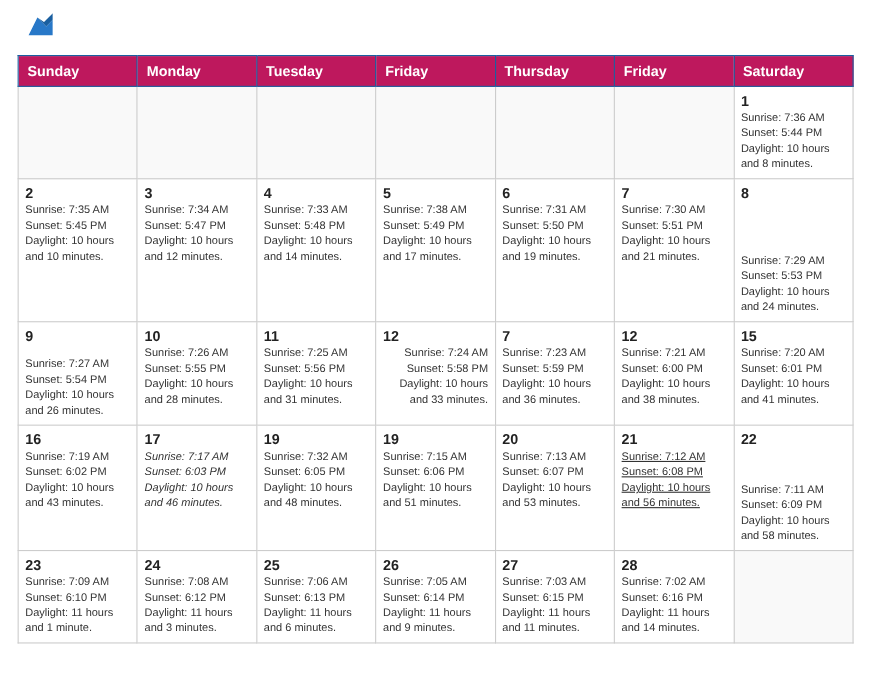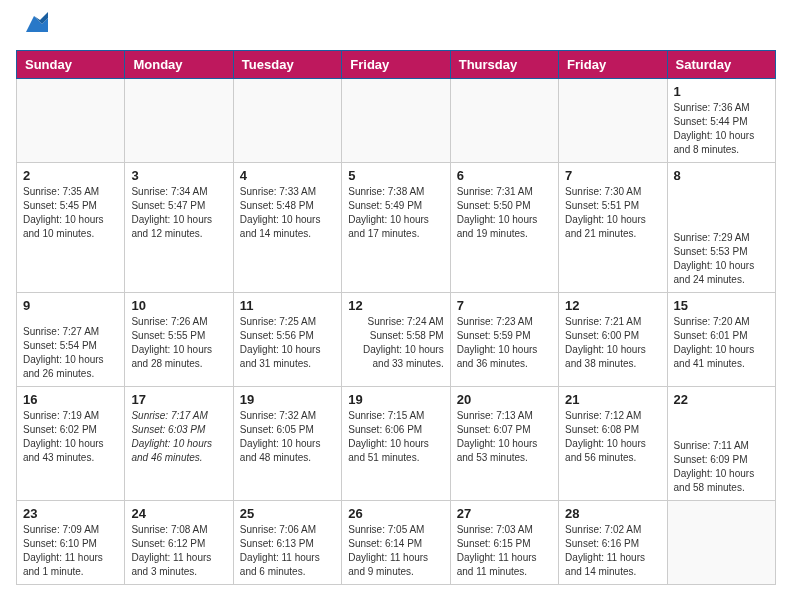--- a/index.html
+++ b/index.html
@@ -243,21 +243,21 @@
 Daylight: 10 hours and 51 minutes.</div>
         </td>
         <td>
           <span class="day-num">20</span>
           <div class="day-info" style="white-space: pre-line;">Sunrise: 7:13 AM
 Sunset: 6:07 PM
 Daylight: 10 hours and 53 minutes.</div>
         </td>
         <td>
           <span class="day-num">21</span>
-          <div class="day-info" style="white-space: pre-line;">Sunrise: 7:12 AM
+          <div class="day-info" style="white-space: pre-line; text-decoration: underline;">Sunrise: 7:12 AM
 Sunset: 6:08 PM
 Daylight: 10 hours and 56 minutes.</div>
         </td>
         <td>
           <span class="day-num">22</span>
           <div class="day-info" style="white-space: pre-line; margin-top: 32px;">Sunrise: 7:11 AM
 Sunset: 6:09 PM
 Daylight: 10 hours and 58 minutes.</div>
         </td>
       </tr>

